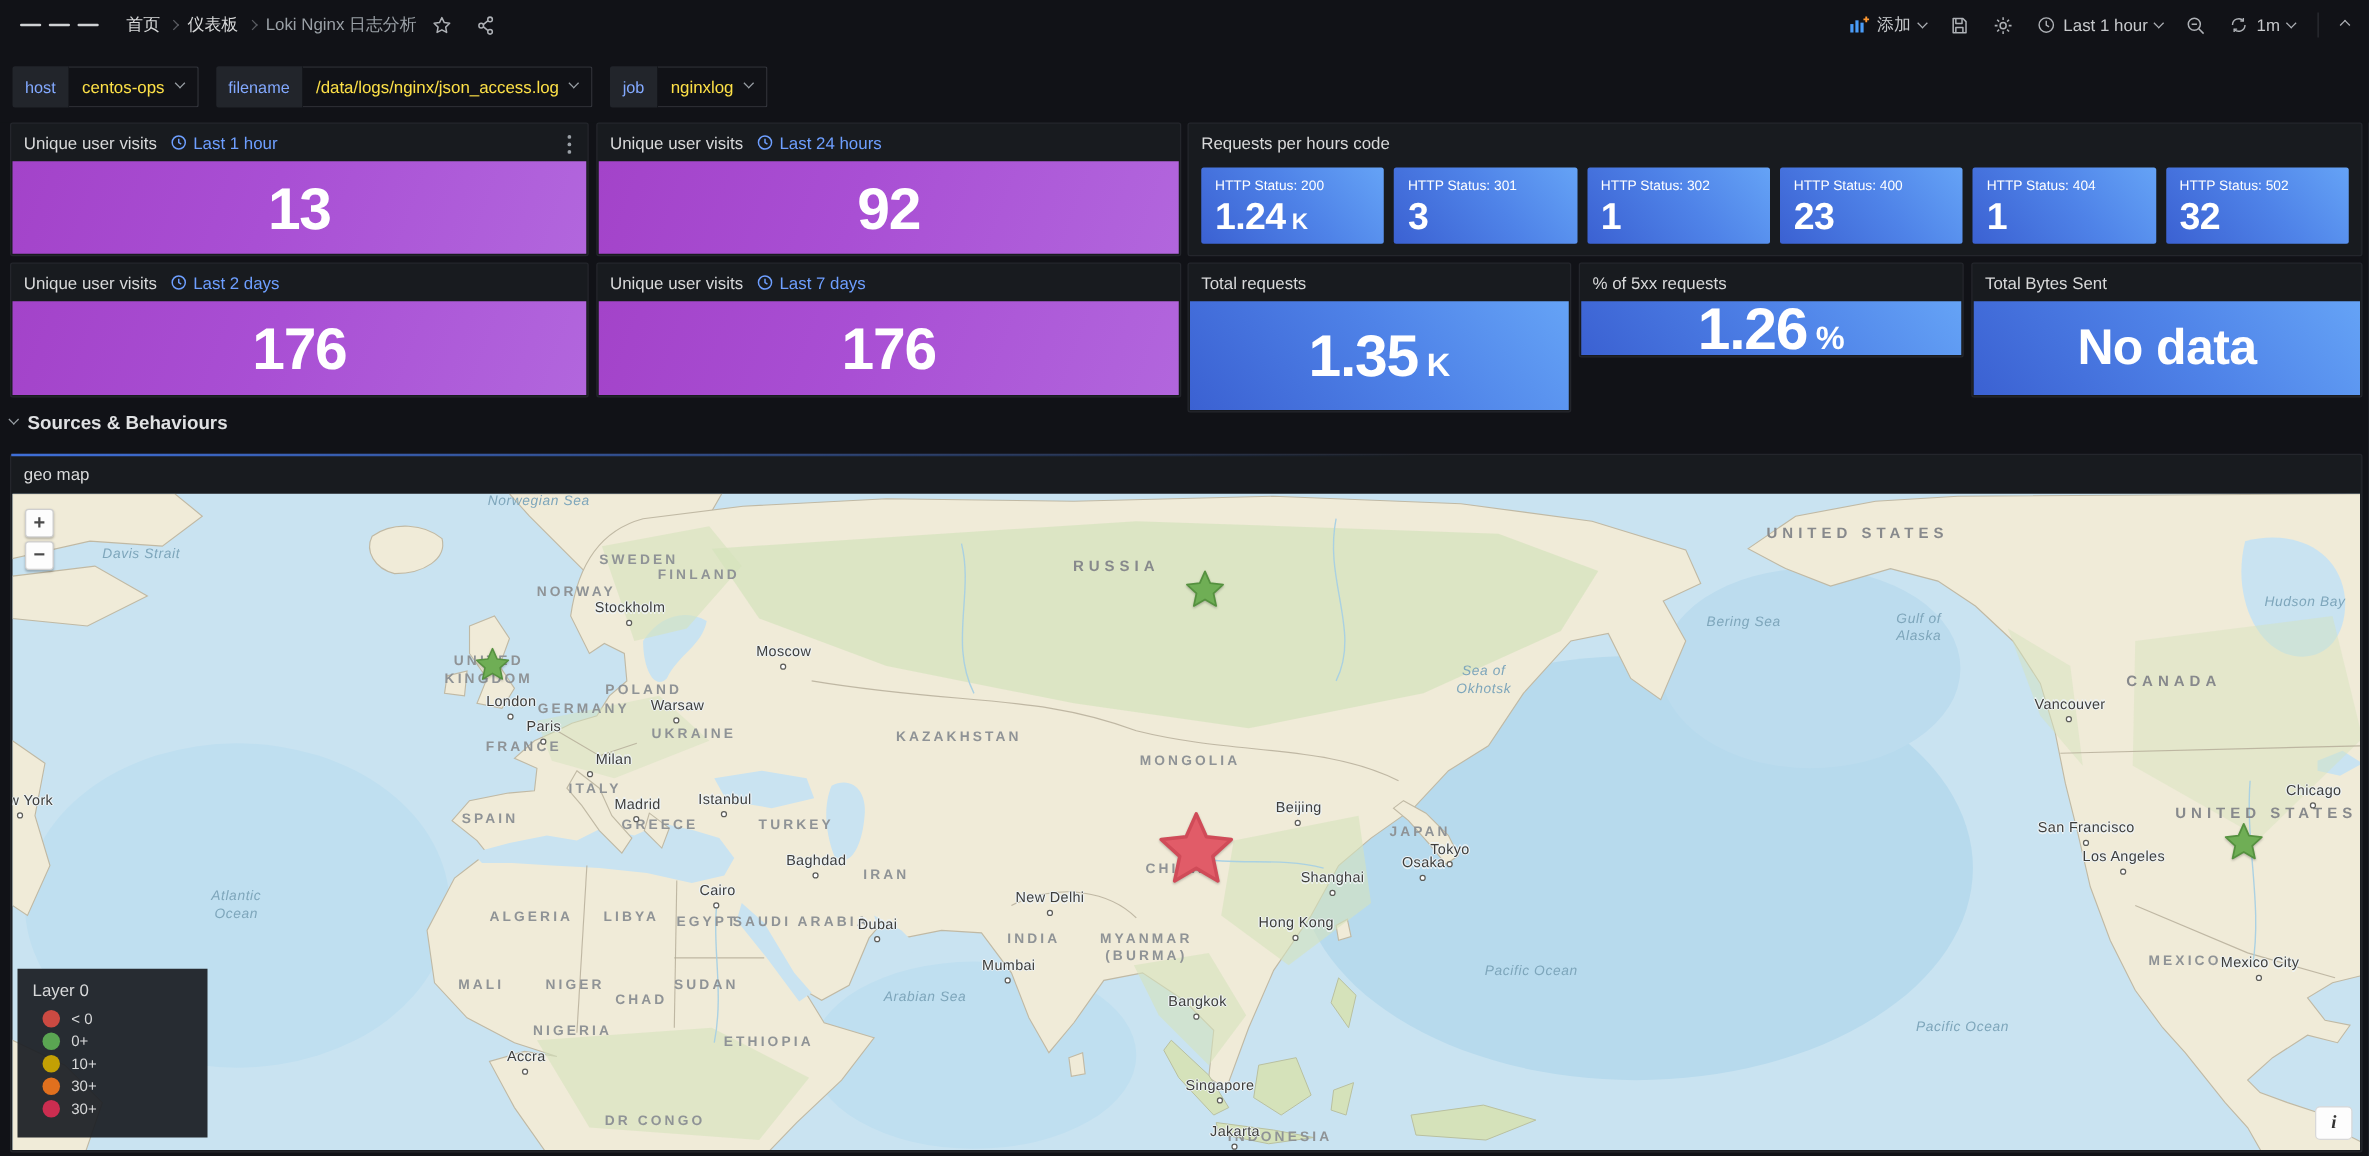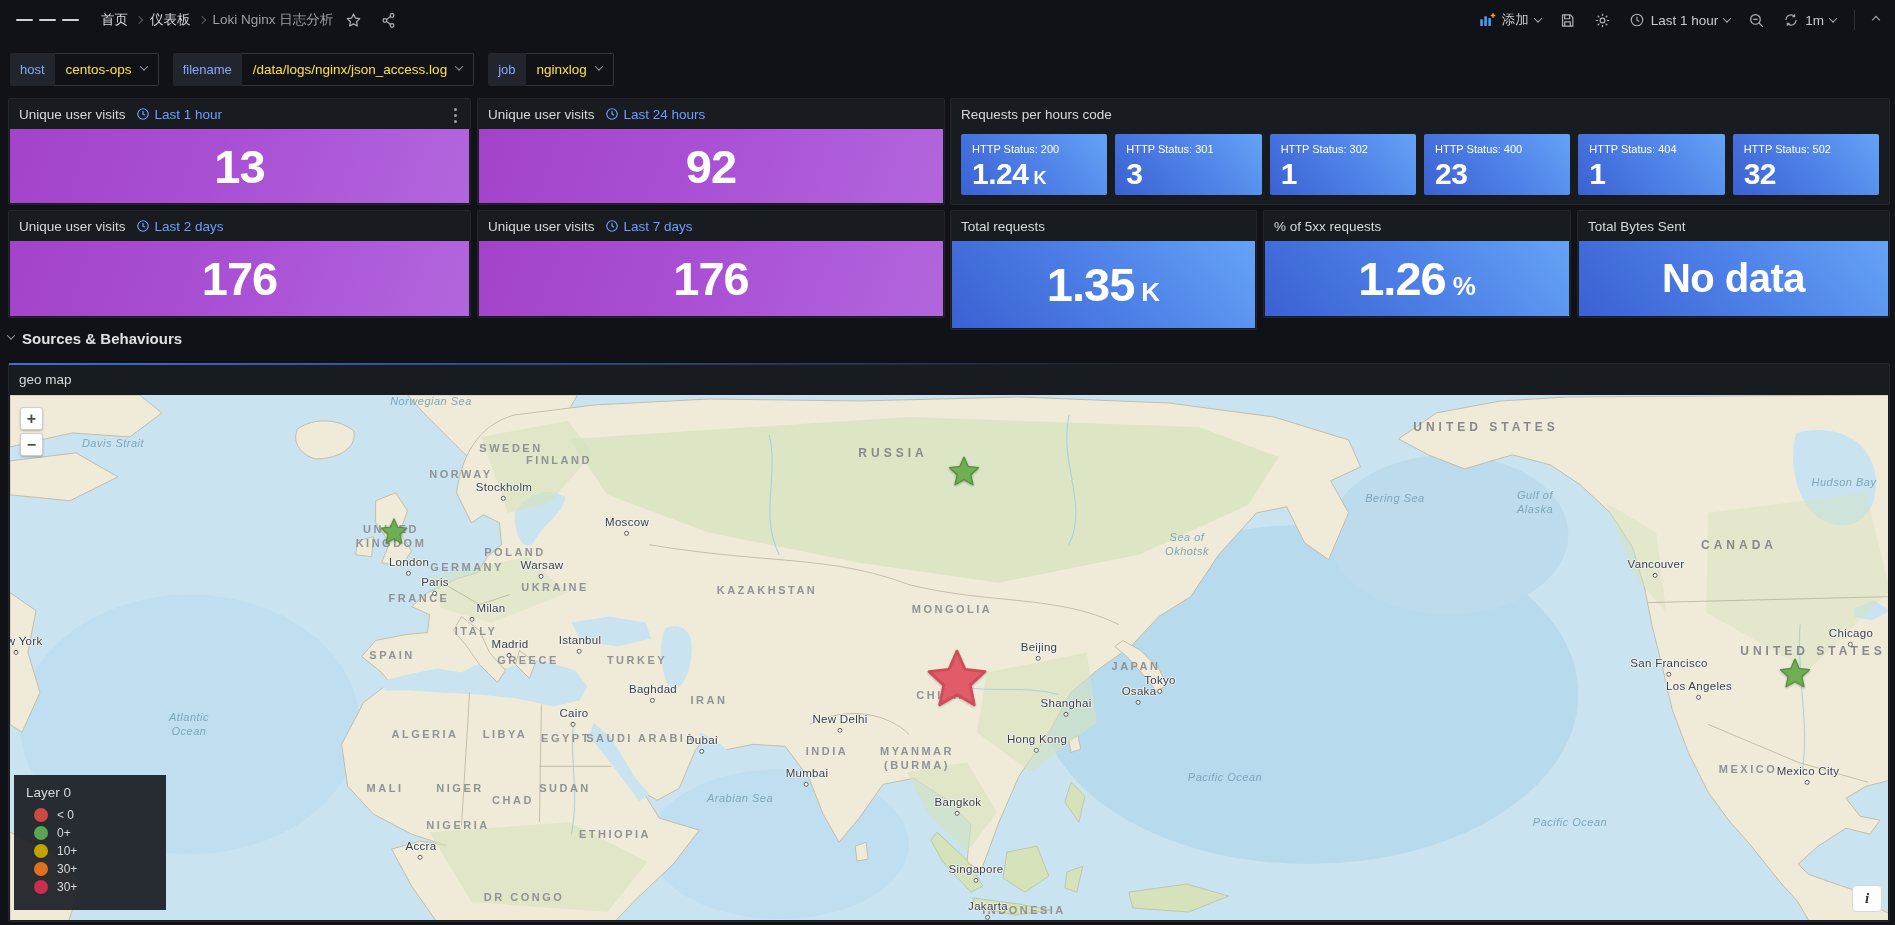--- a/index.html
+++ b/index.html
@@ -330,21 +330,21 @@
     <span class="ptitle">Total requests</span>
   </div>
   <div class="pbody grad-blue">
     <span class="bignum">
         <span>1.35</span>
         <span class="sfx">K</span>
       </span>
   </div>
 </div>
 
-<div class="panel" style="left:1263px;top:210px;width:308px;height:108px;">
+<div class="panel" style="left:1263px;top:210px;width:308px;height:76px;">
   <div class="phead">
     <span class="ptitle">% of 5xx requests</span>
   </div>
   <div class="pbody grad-blue">
     <span class="bignum">
         <span>1.26</span>
         <span class="sfx">%</span>
       </span>
   </div>
 </div>

